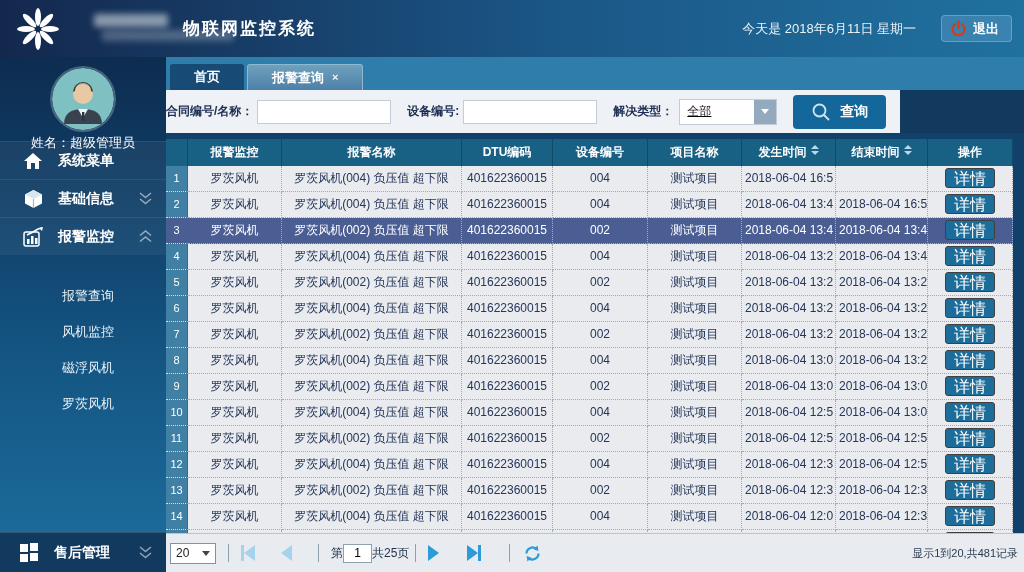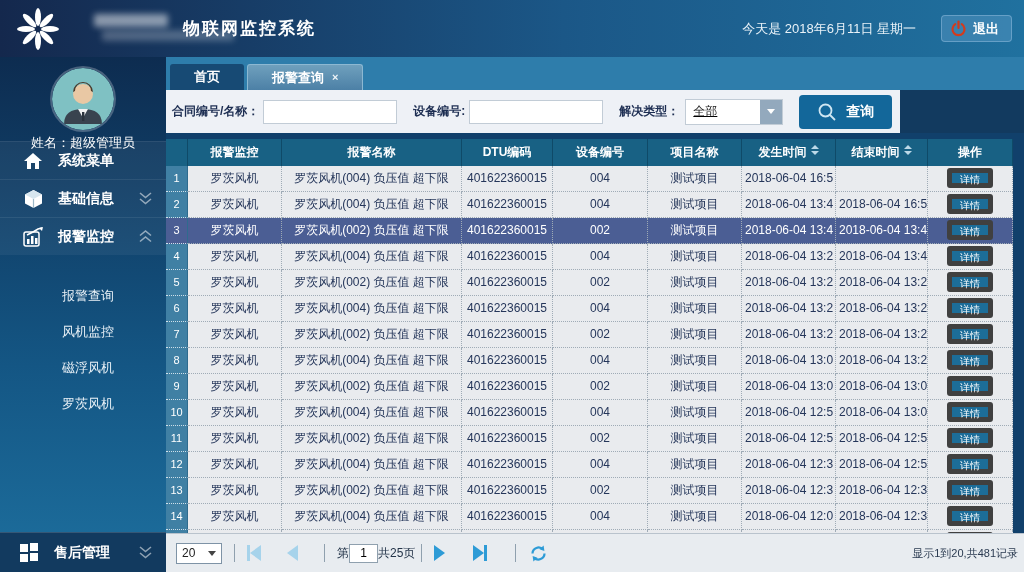--- a/index.html
+++ b/index.html
@@ -44,21 +44,21 @@
   .tabbar{position:absolute;left:166px;top:57px;width:858px;height:33px;background:#2e7dab;
           display:flex;align-items:flex-end;padding-left:4px;box-sizing:border-box;}
   .tab{height:26px;line-height:26px;padding:0 24px;font-size:13px;font-weight:bold;
        color:#fff;border-radius:3px 3px 0 0;margin-right:3px;cursor:pointer;}
   .tab-home{background:#174a74;}
   .tab-active{background:linear-gradient(#6fa0bd,#4c80a6);border:1px solid #8cb8d2;
               border-bottom:none;display:flex;align-items:center;gap:8px;height:25px;}
   .tab-close{font-size:11px;opacity:.9;line-height:1;}
   
   .searchbar{position:absolute;left:166px;top:90px;width:734px;height:43px;background:#eef1f6;
-             display:flex;align-items:center;padding-left:6px;box-sizing:border-box;}
+             display:flex;align-items:center;box-sizing:border-box;}
   .slabel{font-size:12px;font-weight:bold;color:#1d2e52;white-space:nowrap;}
   .sinput{width:134px;height:24px;border:1px solid #c2ccd6;background:#fff;
           margin:0 16px 0 4px;box-sizing:border-box;font-size:12px;padding:0 4px;}
   .sselect{width:98px;height:26px;background:#fff;border:1px solid #c2ccd6;margin-left:6px;
            display:flex;align-items:center;justify-content:space-between;
            box-sizing:border-box;cursor:pointer;text-decoration:underline;}
   .sel-text{font-size:12px;color:#222;padding-left:7px;}
   .sel-btn{width:22px;height:100%;background:#93a9bd;display:flex;align-items:center;
            justify-content:center;}
   .sel-btn i{width:0;height:0;border-left:4px solid transparent;border-right:4px solid transparent;
@@ -78,31 +78,31 @@
   .td{background:#e9ebee;color:#25365a;font-size:12px;height:26px;line-height:25px;
       text-align:center;border-right:1px dotted #9fabb6;border-bottom:1px dotted #9fabb6;
       box-sizing:border-box;overflow:hidden;white-space:nowrap;flex:0 0 auto;}
   .td.rown{background:#4080a4;color:#fff;font-size:11px;border-right:1px solid #2f6b8e;
            border-bottom:1px dotted #cfe0ea;}
   .tr.sel .td{background:#4b5e94;color:#fff;}
   .td.left{text-align:left;padding-left:3px;}
   .c0{width:22px}.c1{width:94px}.c2{width:180px}.c3{width:91px}.c4{width:95px}
   .c5{width:94px}.c6{width:94px}.c7{width:92px}.c8{width:85px}
   .detail-btn{height:20px;padding:0 8px;margin-top:2px;background:#1c6d99;color:#fff;
-              font-size:10px;border:5px solid #404040;border-radius:3px;cursor:pointer;
+              font-size:16px;border:1px solid #404040;border-radius:3px;cursor:pointer;
               font-family:"Liberation Sans",sans-serif;}
   .sorticon{display:inline-block;margin-left:4px;vertical-align:1px;}
   .sorticon i{display:block;width:0;height:0;border-left:4px solid transparent;
               border-right:4px solid transparent;}
   .sorticon .up{border-bottom:4px solid #bcd9e8;margin-bottom:2px;}
   .sorticon .dn{border-top:4px solid #bcd9e8;}
   
   .pagebar{position:absolute;left:166px;top:533px;width:858px;height:39px;background:#e8ecf0;
            border-top:1px solid #b9c3cd;box-sizing:border-box;display:flex;
-           align-items:center;gap:12px;padding-left:10px;}
+           align-items:center;gap:12px;padding-left:4px;}
   .pgsize{width:46px;height:21px;background:#fff;border:1px solid #7e93a6;display:flex;
           align-items:center;justify-content:space-between;padding:0 5px;box-sizing:border-box;
           font-size:12px;color:#222;cursor:pointer;}
   .pgsize i{width:0;height:0;border-left:4px solid transparent;border-right:4px solid transparent;
             border-top:5px solid #444;}
   .vsep{width:1px;height:18px;background:#8fa0ae;}
   .pgbtn{display:flex;align-items:center;cursor:pointer;}
   .tri-l{width:0;height:0;border-top:8px solid transparent;border-bottom:8px solid transparent;
          border-right:11px solid #2d9bd6;display:inline-block;}
   .tri-r{width:0;height:0;border-top:8px solid transparent;border-bottom:8px solid transparent;

